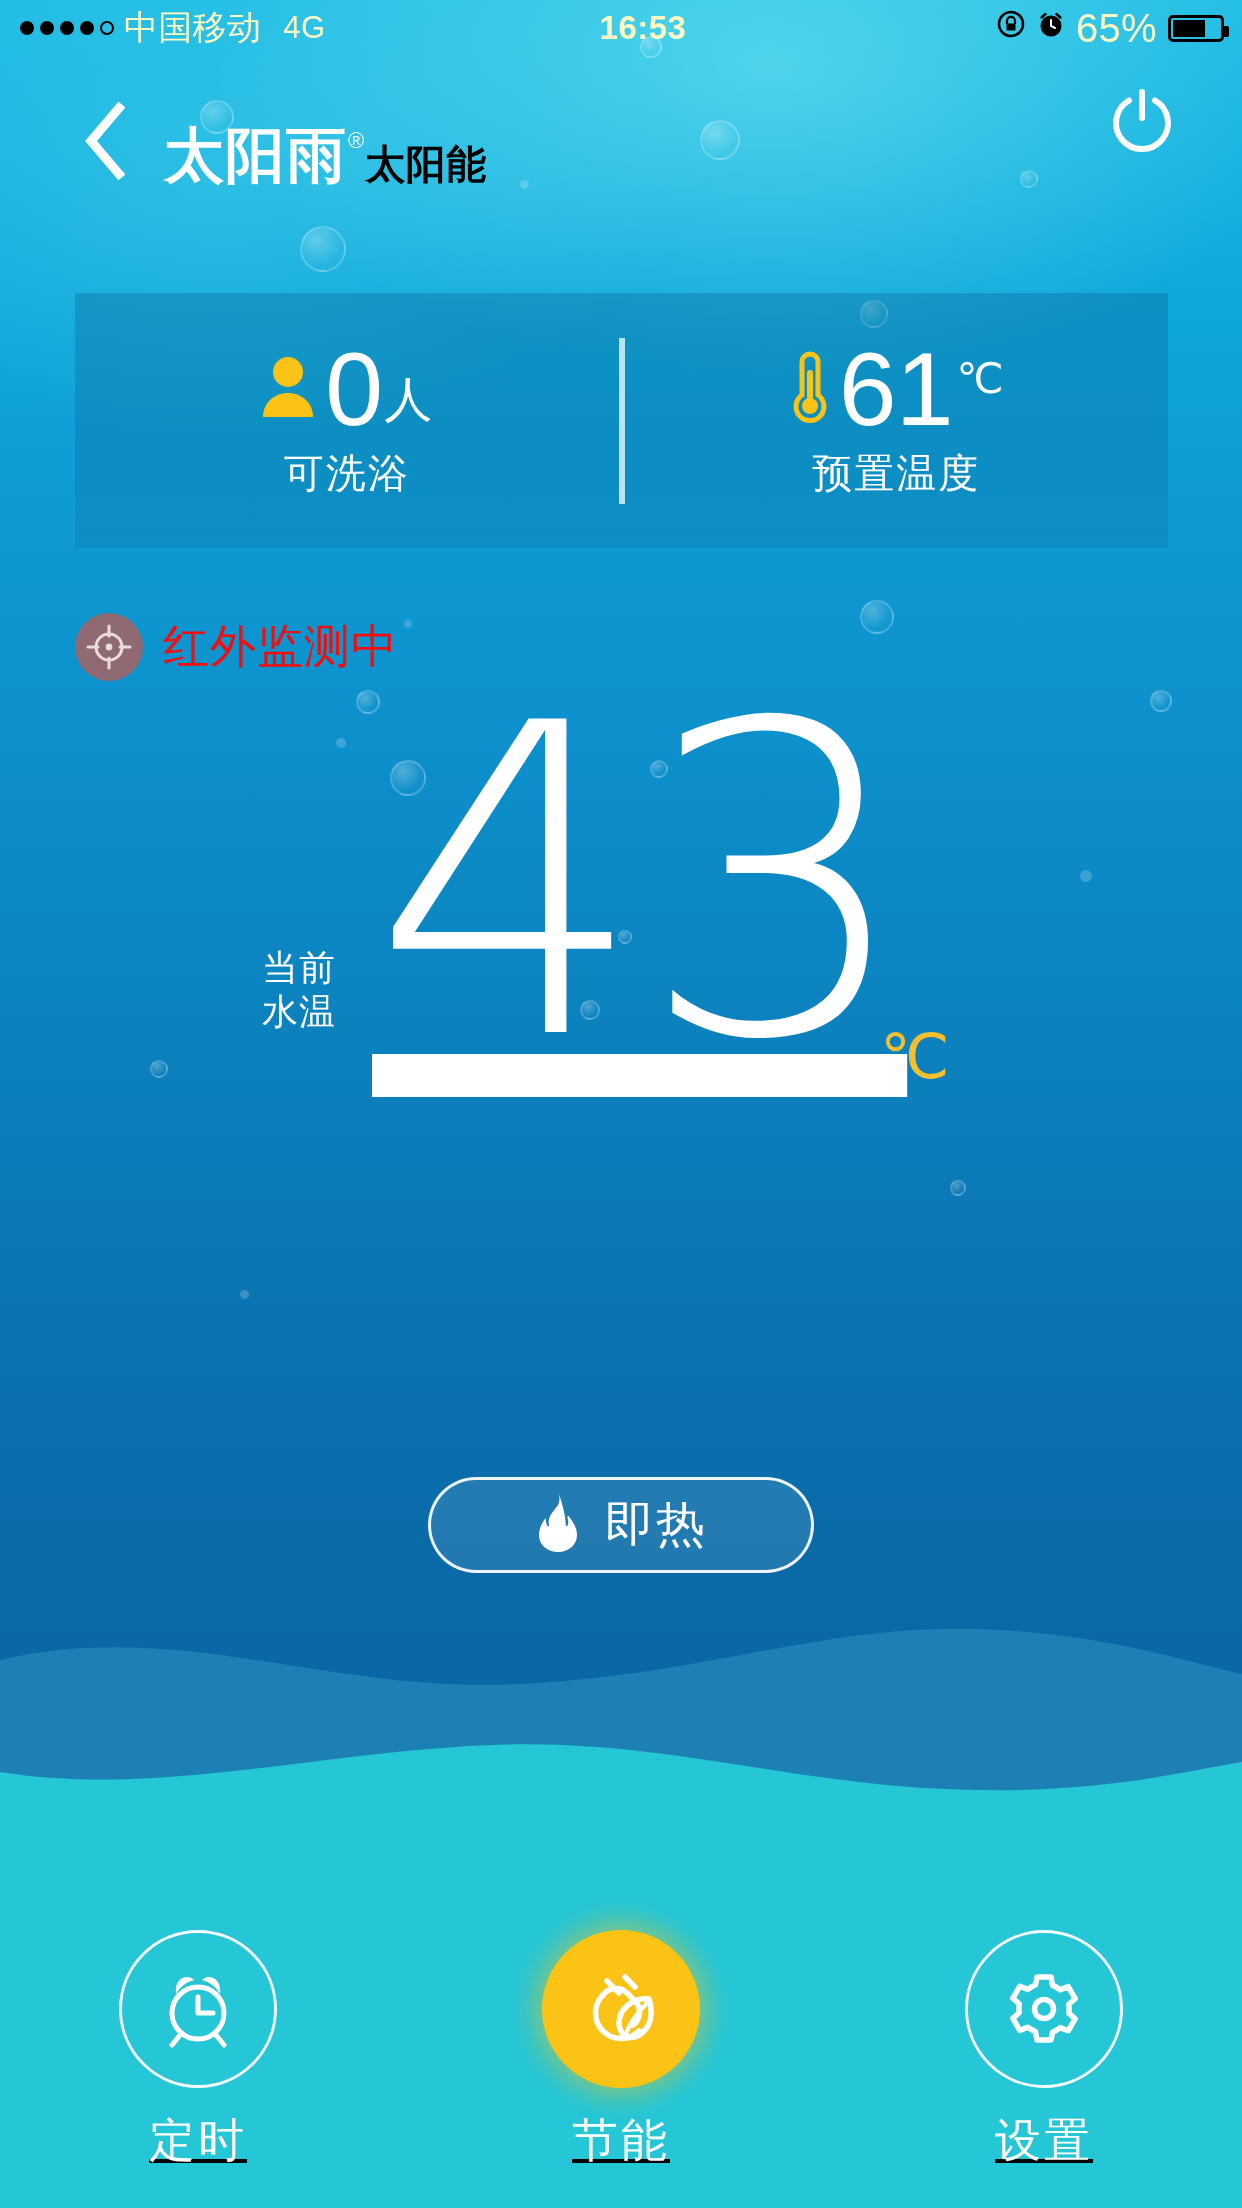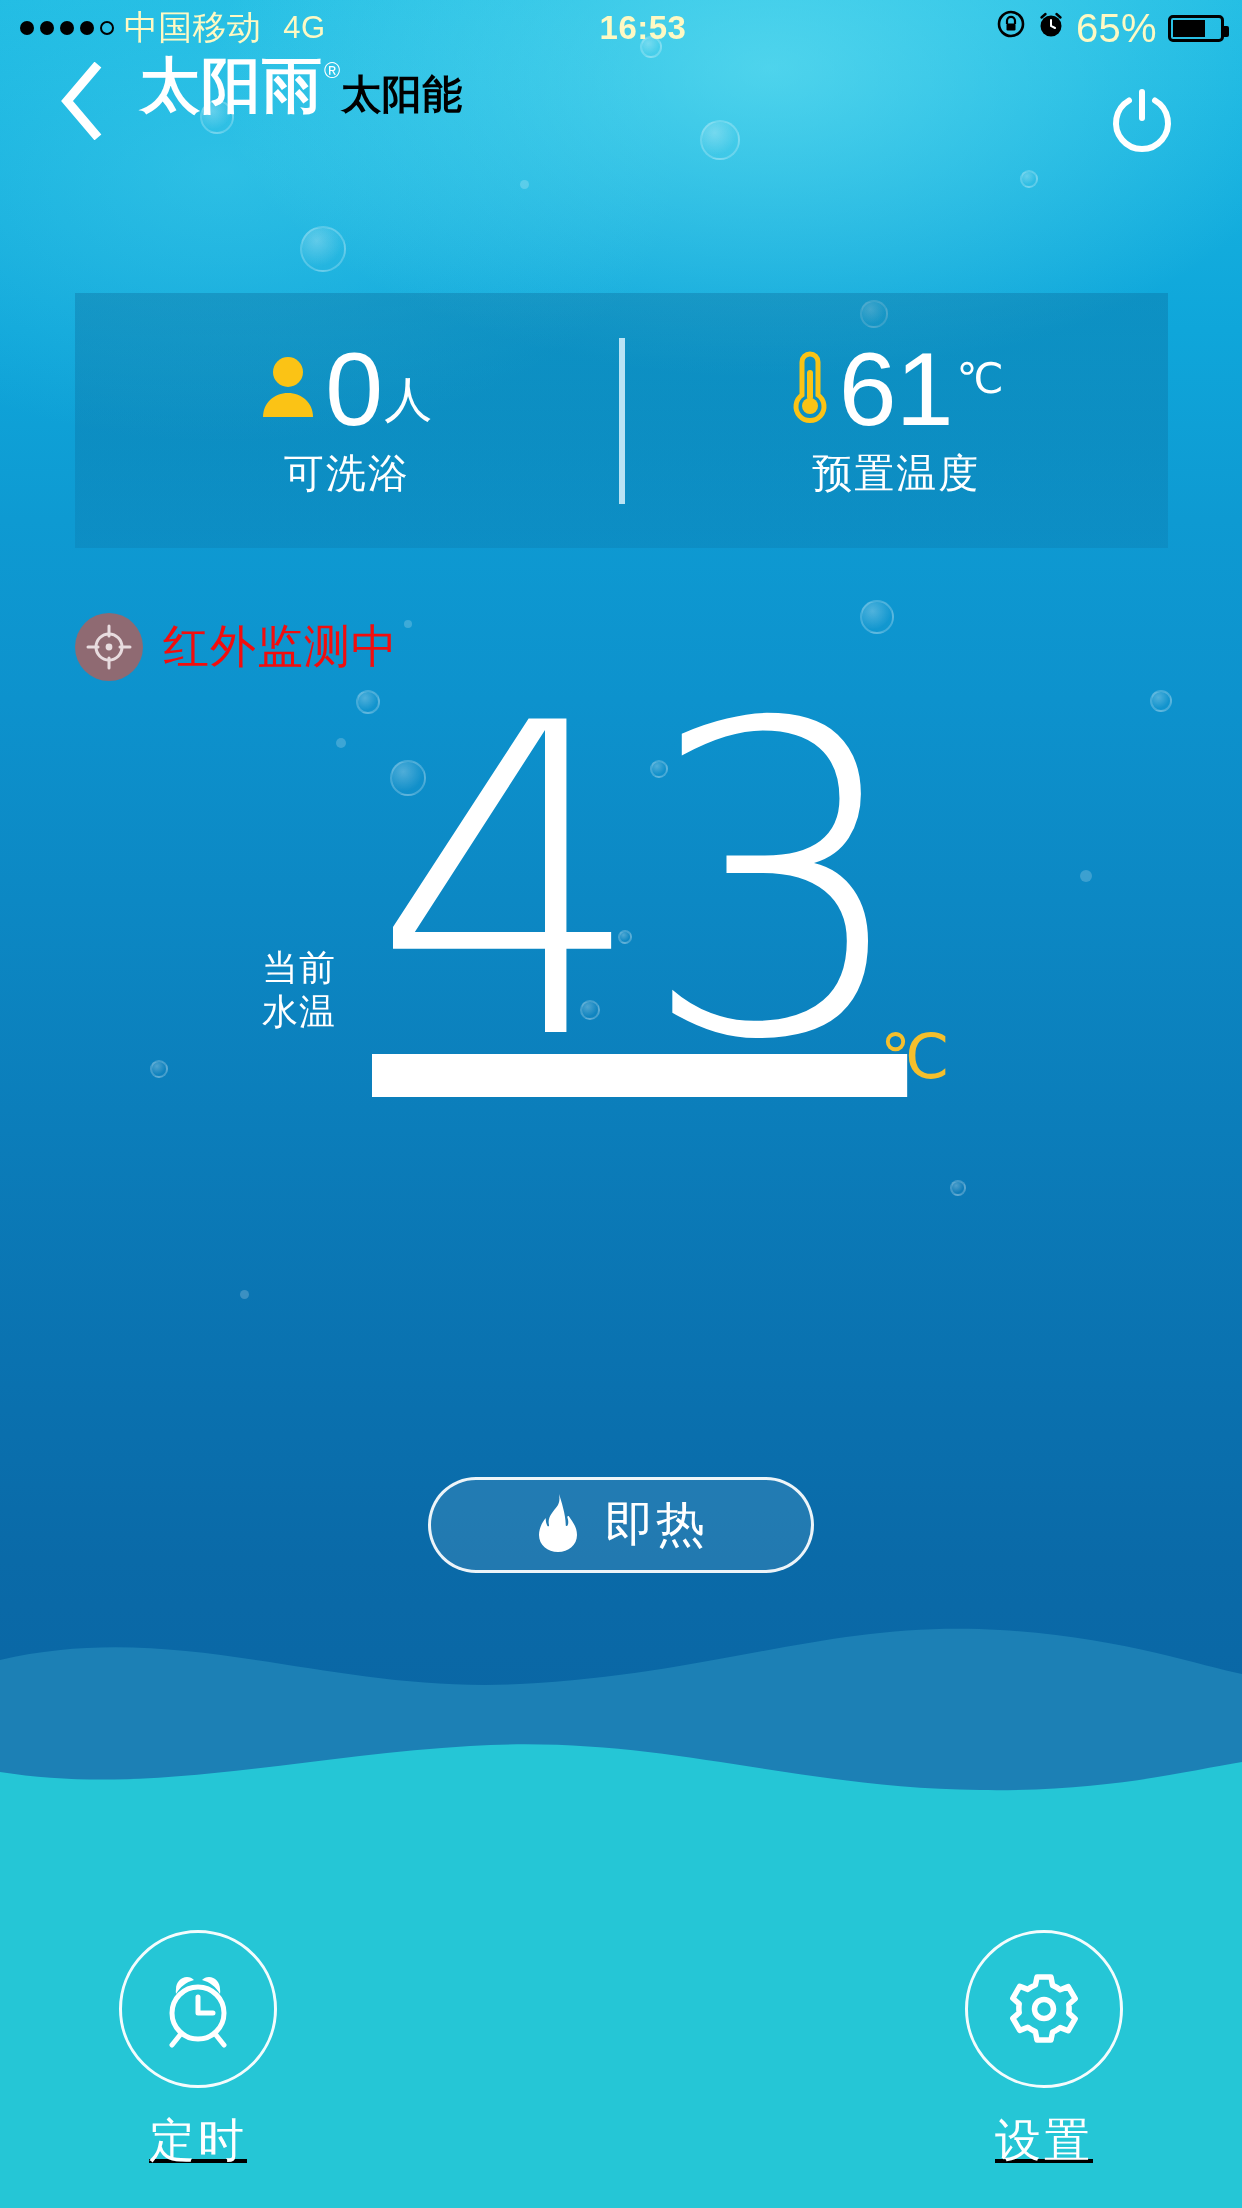--- a/index.html
+++ b/index.html
@@ -66,21 +66,21 @@
   }
   .batt::after {
     content:""; position:absolute; right:-8px; top:8px;
     width:5px; height:11px; background:#000; border-radius:0 2px 2px 0;
   }
   .batt > span { position:absolute; left:2px; top:2px; bottom:2px; width:63%; background:#000; }
 
   
   .appbar {
     position:absolute; left:0; top:56px; width:1242px; height:130px;
-    display:flex; align-items:flex-start;
+    display:flex; align-items:flex-end;padding-left:24px;
   }
   .back-btn {
     width:90px; height:90px; margin-left:36px;
     display:flex; align-items:center; justify-content:center;
   }
   .brand { display:flex; align-items:flex-end; margin-left:14px; }
   .brand-main {
     font-size:60px; font-weight:700; color:#fff; letter-spacing:1px; line-height:1;
   }
   .brand-reg { font-size:22px; color:#fff; line-height:1; position:relative; top:-34px; left:1px; }
@@ -339,20 +339,32 @@
           <circle cx="46" cy="50" r="26" fill="none" stroke="#fff" stroke-width="5"></circle>
           <path d="M46 34v16h15" fill="none" stroke="#fff" stroke-width="5" stroke-linecap="round" stroke-linejoin="round"></path>
           <path d="M24 26c0-7 5-12 11-12 3 0 5 1 7 3-8 2-14 7-18 14-.3-1.6-.3-3.4 0-5z" fill="#fff"></path>
           <path d="M68 26c0-7-5-12-11-12-3 0-5 1-7 3 8 2 14 7 18 14 .3-1.6.3-3.4 0-5z" fill="#fff"></path>
           <path d="M28 72 20 82M64 72 72 82" stroke="#fff" stroke-width="5" stroke-linecap="round"></path>
         </svg>
       </span>
       <span class="tab-label">定时</span>
     </div>
 
+    <div class="tab active">
+      <span class="tab-icon">
+        <svg width="96" height="96" viewBox="0 0 96 96">
+          <path d="M34 20 46 32M52 16 62 26" stroke="#fff" stroke-width="5.5" stroke-linecap="round"></path>
+          <path d="M30 34a16 16 0 0 1 24-2l8 8a16 16 0 0 1-2 24" fill="none" stroke="#fff" stroke-width="5.5" stroke-linecap="round"></path>
+          <path d="M30 34c-10 10-10 26 0 36s26 10 36 0" fill="none" stroke="#fff" stroke-width="5.5" stroke-linecap="round"></path>
+          <path d="M76 38c-16-2-30 10-30 24 0 6 3 11 7 14 12 3 24-8 25-22 .4-6-.6-12-2-16z" fill="none" stroke="#fff" stroke-width="5.5" stroke-linejoin="round"></path>
+          <path d="M74 42C64 52 56 62 52 76" fill="none" stroke="#fff" stroke-width="4.5" stroke-linecap="round"></path>
+        </svg>
+      </span>
+      <span class="tab-label">节能</span>
+    </div>
 
 
     <div class="tab">
       <span class="tab-icon">
         <svg width="92" height="92" viewBox="0 0 92 92">
           <path d="M39 8h14l1.6 8.4a30 30 0 0 1 7.6 4.4l8-3.2 7 12.1-6.4 5.6a30 30 0 0 1 0 8.8l6.4 5.6-7 12.1-8-3.2a30 30 0 0 1-7.6 4.4L53 71H39l-1.6-8.4a30 30 0 0 1-7.6-4.4l-8 3.2-7-12.1 6.4-5.6a30 30 0 0 1 0-8.8l-6.4-5.6 7-12.1 8 3.2a30 30 0 0 1 7.6-4.4z" fill="none" stroke="#fff" stroke-width="5.5" stroke-linejoin="round" transform="translate(0,6)"></path>
           <circle cx="46" cy="46" r="9.5" fill="none" stroke="#fff" stroke-width="5.5"></circle>
         </svg>
       </span>
       <span class="tab-label">设置</span>

